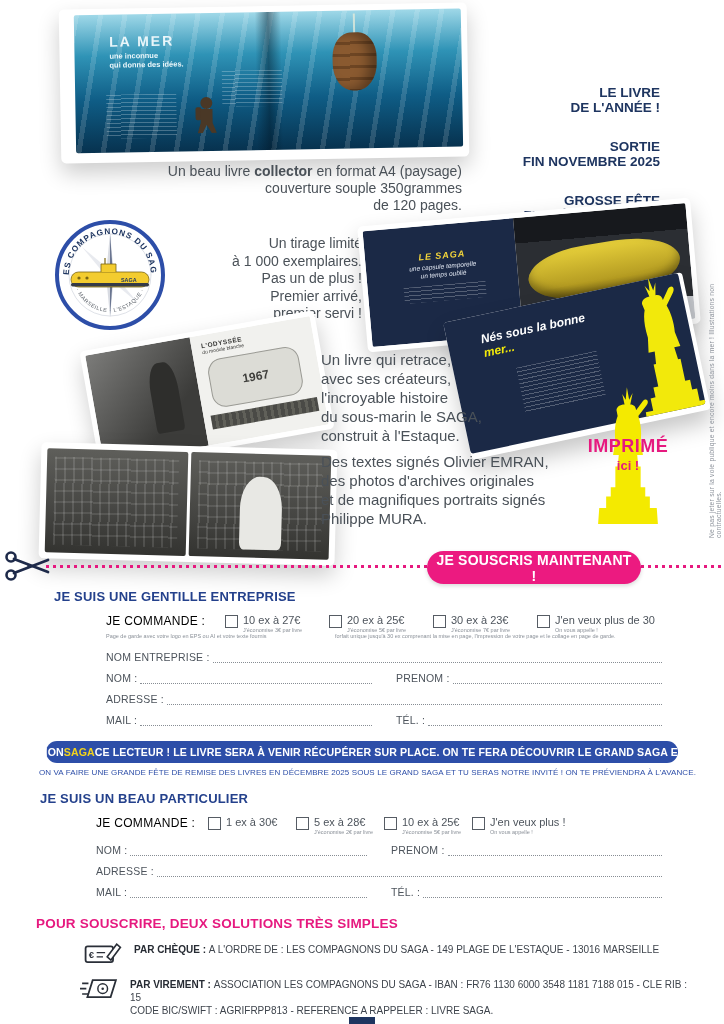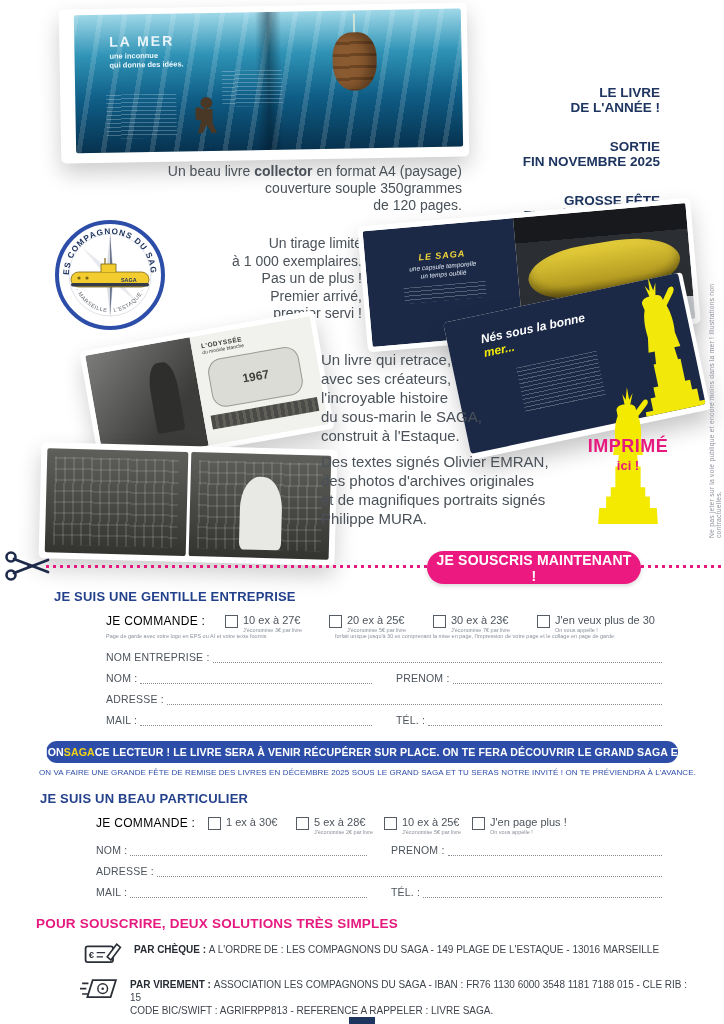--- a/index.html
+++ b/index.html
@@ -406,21 +406,21 @@
       <div class="opt">
         <div class="cb"></div>
         <div>
             <div class="opt-label">10 ex à 25€</div>
              <div class="opt-note">J'économise 5€ par livre</div>
           </div>
       </div>
       <div class="opt">
         <div class="cb"></div>
         <div>
-            <div class="opt-label">J'en page plus !</div>
+            <div class="opt-label">J'en veux plus !</div>
              <div class="opt-note">On vous appelle !</div>
           </div>
       </div>
     </div>
 
     <div class="fields" id="fields-part">
       <div class="frow">
         <div class="fld">
             <span class="flabel">NOM :</span>
             <span class="dots"></span>

